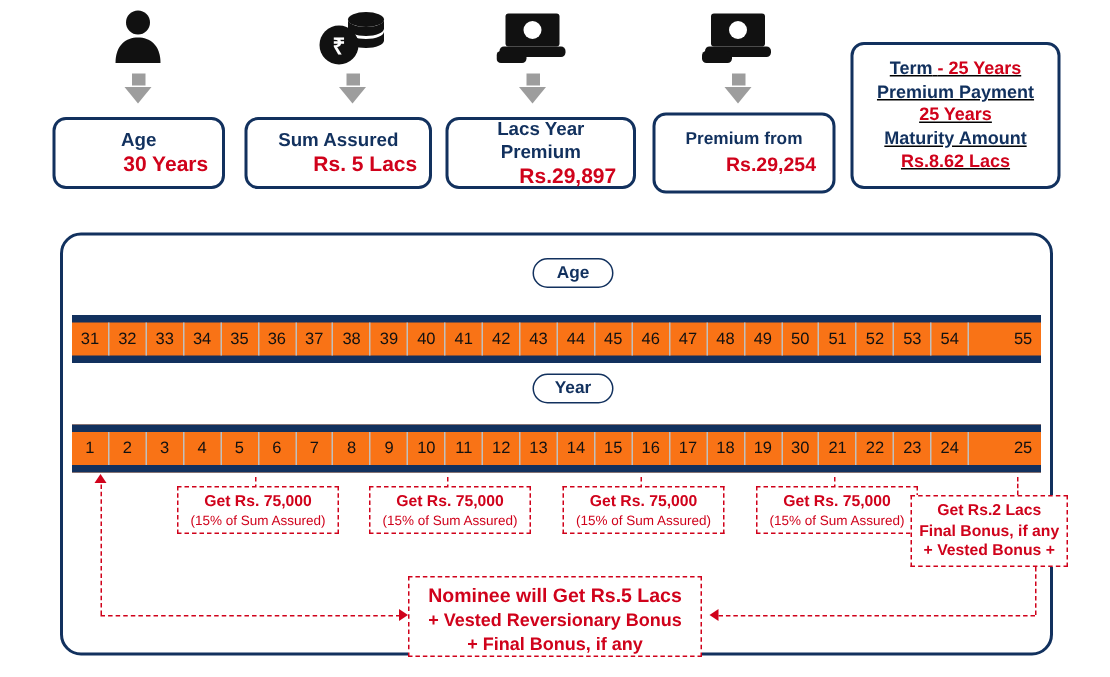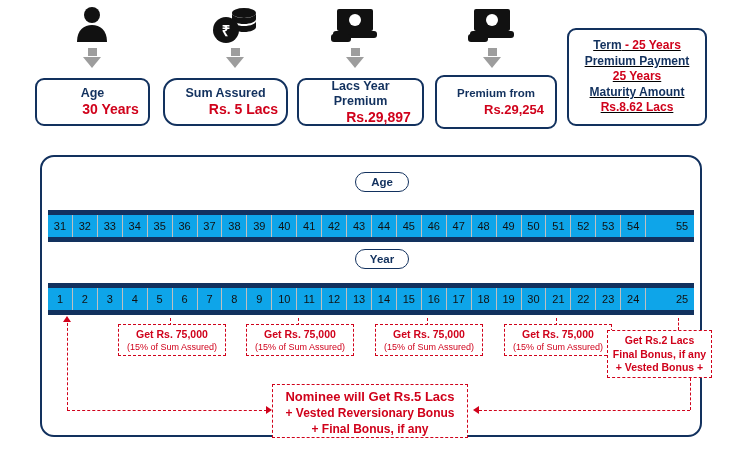--- a/index.html
+++ b/index.html
@@ -117,21 +117,21 @@
     box-sizing: border-box;
     z-index: 4;
   }
 
   
   .strip {
     position: absolute;
     box-sizing: border-box;
     border-top: 5px solid #12315e;
     border-bottom: 5px solid #12315e;
-    background: #0ea5e9;
+    background: #f97316;
     display: flex;
   }
   .strip .cell {
     flex: 1 1 0;
     text-align: center;
     font-size: 11px;
     color: #111111;
     line-height: 22px;
     border-right: 1px solid #bfbfbf;
     box-sizing: border-box;
@@ -257,21 +257,21 @@
     </svg>
     <div class="arrow-stem"></div>
     <div class="arrow-down"></div>
   </div>
 
   <div class="vbox" style="left:35px; top:78px; width:115px; height:48px;">
     <div class="lbl">Age</div>
     <div class="val">30 Years</div>
   </div>
 
-  <div class="vbox" style="left:163px; top:78px; width:125px; height:48px;border-radius:14px;">
+  <div class="vbox" style="left:163px; top:78px; width:125px; height:48px;">
     <div class="lbl">Sum Assured</div>
     <div class="val">Rs. 5 Lacs</div>
   </div>
 
   <div class="vbox" style="left:297px; top:78px; width:127px; height:48px;">
     <div class="lbl">Lacs Year Premium</div>
     <div class="val">Rs.29,897</div>
   </div>
 
   <div class="vbox small" style="left:435px; top:75px; width:122px; height:54px;">

